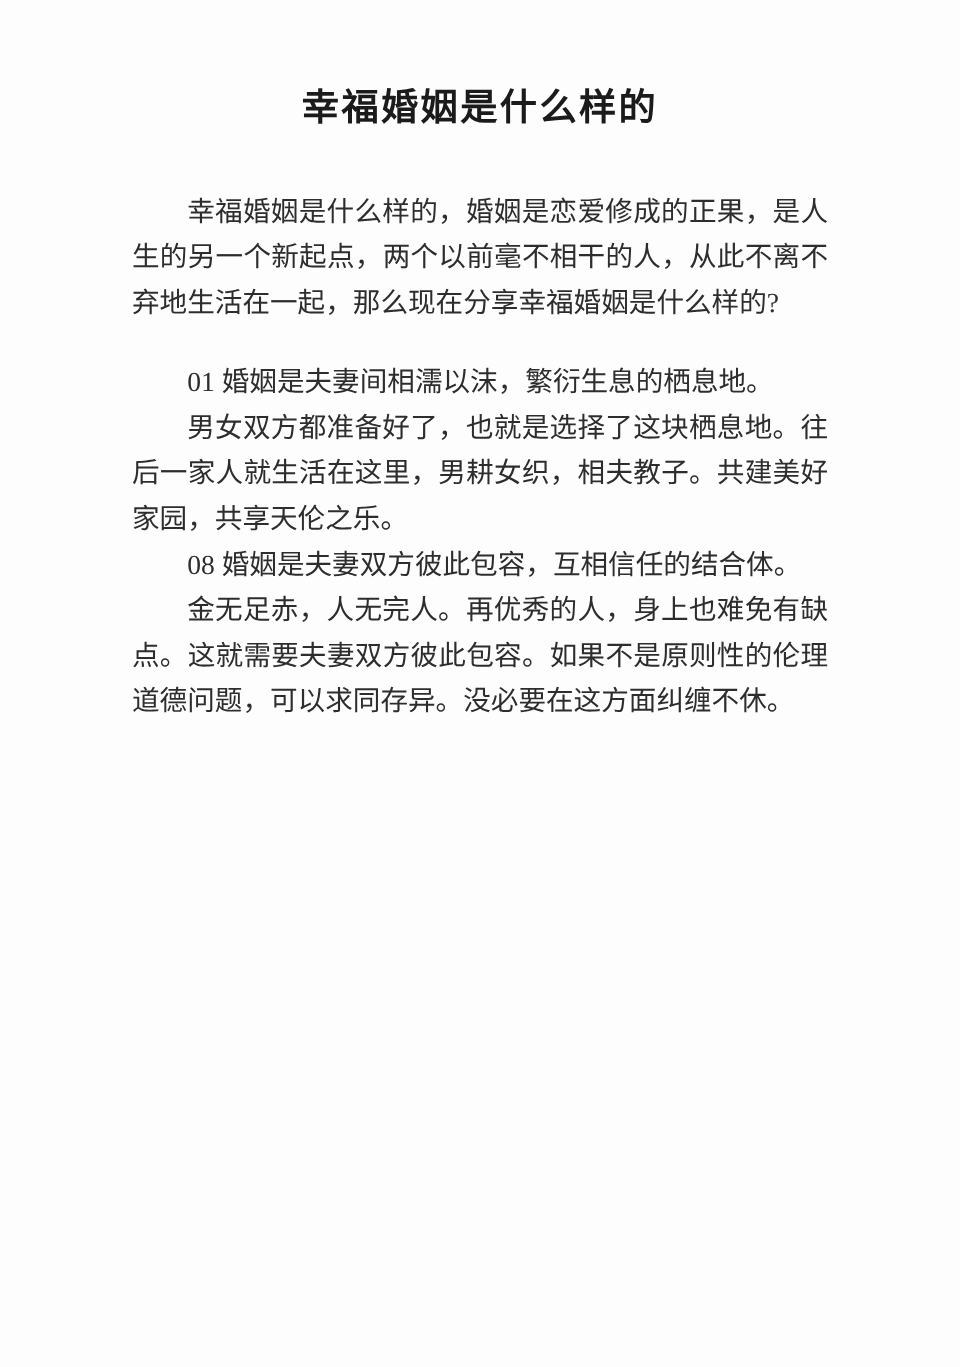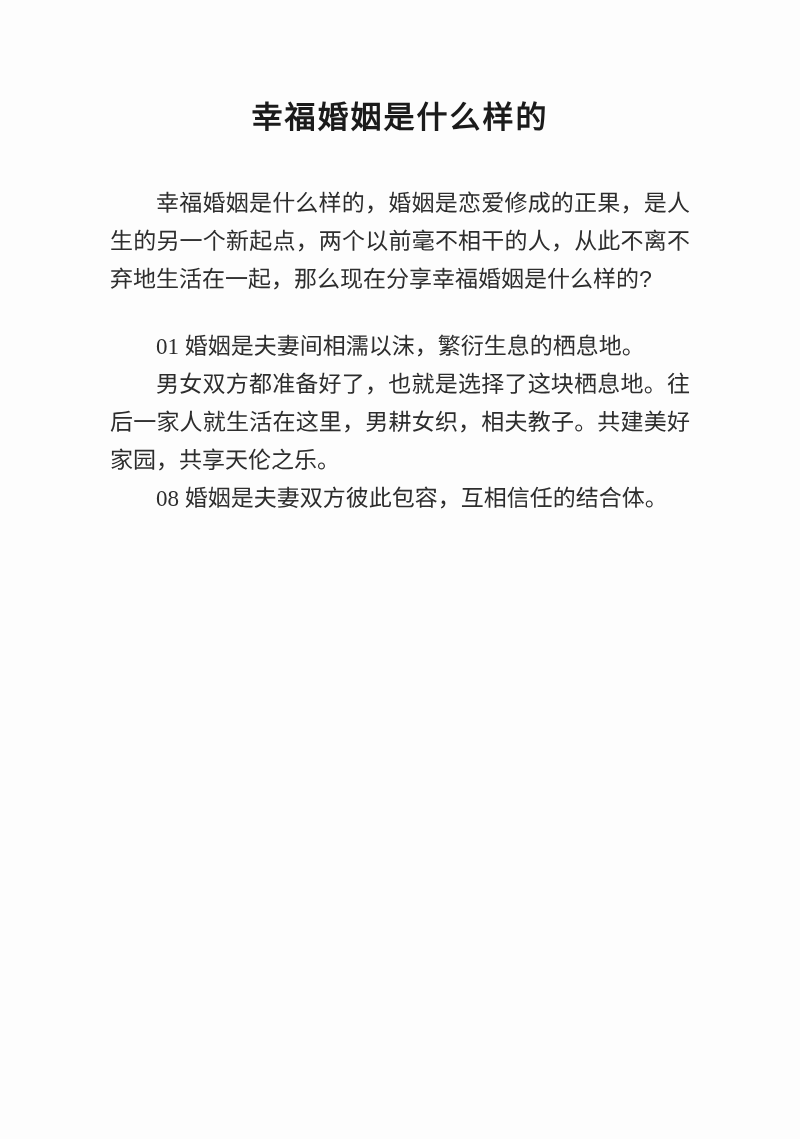--- a/index.html
+++ b/index.html
@@ -9,21 +9,21 @@
   body {
     width: 800px;
     height: 1139px;
     overflow: hidden;
     background: #fdfdfd;
     font-family: "Liberation Serif", "DejaVu Serif", serif;
   }
   .page {
     width: 580px;
     margin: 0 auto;
-    padding-top: 96px;
+    padding-top: 68px;
     box-sizing: content-box;
   }
   .doc-title {
     font-size: 31px;
     line-height: 44px;
     font-weight: bold;
     text-align: center;
     letter-spacing: 2px;
     color: #1b1b1b;
     margin: 0 0 46px 0;
@@ -33,27 +33,27 @@
     line-height: 38px;
     margin: 0;
     color: #2d2d2d;
     text-align: justify;
     text-justify: inter-ideograph;
     text-indent: 2em;
     word-break: break-all;
   }
   .doc-body p.gap-after {
     margin-bottom: 28px;
-    font-family: Liberation Mono, monospace;
   }
 </style>
 </head>
 <body style="background: rgb(253, 253, 253);">
 
 <div class="page">
   <h1 class="doc-title" style="color: rgb(27, 27, 27);">幸福婚姻是什么样的</h1>
   <div class="doc-body">
       <p class="gap-after">幸福婚姻是什么样的，婚姻是恋爱修成的正果，是人生的另一个新起点，两个以前毫不相干的人，从此不离不弃地生活在一起，那么现在分享幸福婚姻是什么样的?</p>
       <p>01 婚姻是夫妻间相濡以沫，繁衍生息的栖息地。</p>
       <p>男女双方都准备好了，也就是选择了这块栖息地。往后一家人就生活在这里，男耕女织，相夫教子。共建美好家园，共享天伦之乐。</p>
       <p>08 婚姻是夫妻双方彼此包容，互相信任的结合体。</p>
+      <p>金无足赤，人无完人。再优秀的人，身上也难免有缺点。这就需要夫妻双方彼此包容。如果不是原则性的伦理道德问题，可以求同存异。没必要在这方面纠缠不休。</p>
     </div>
 </div>
 
 </body></html>

